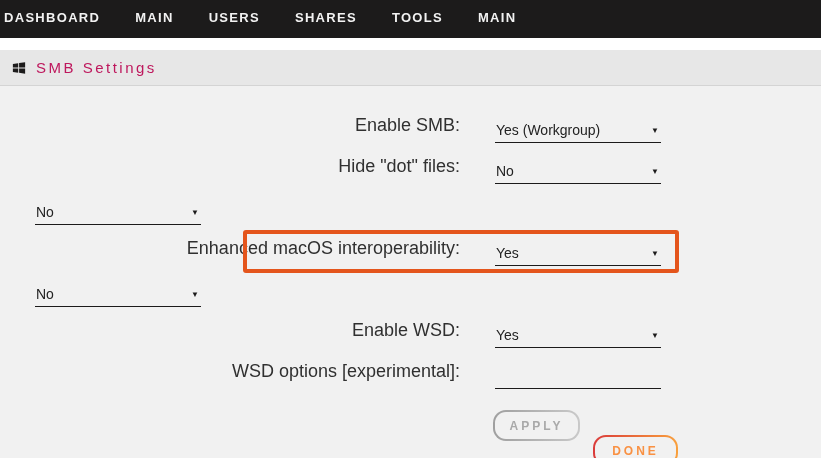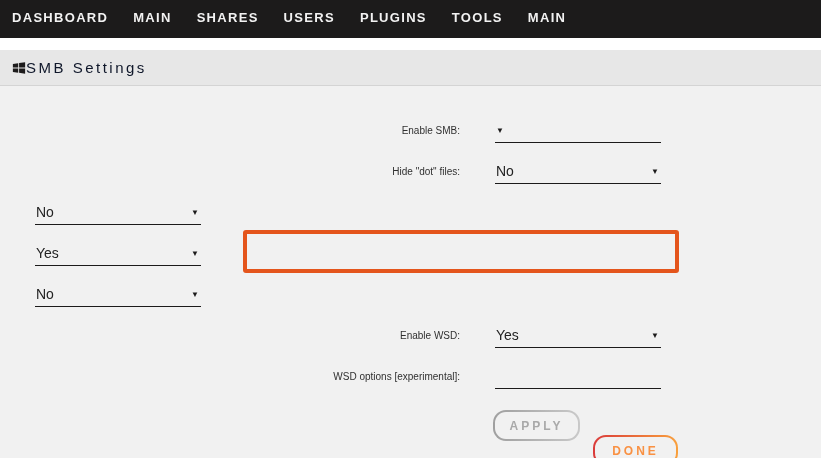--- a/index.html
+++ b/index.html
@@ -7,21 +7,21 @@
   body {
     font-family:"Liberation Sans", sans-serif;
     background:#f1f1f1;
     color:#303030;
   }
 
   
   .nav {
     height:38px; background:#1c1b1b;
     display:flex; align-items:center;
-    padding-left:12px; gap:25px;
+    padding-left:4px; gap:35px;
   }
   .nav a {
     color:#f2f2f2; font-weight:bold; font-size:13px;
     letter-spacing:1.3px; text-decoration:none; cursor:pointer;
     position:relative; padding:6px 0 9px;
   }
   .nav a.active::after {
     content:""; position:absolute; left:22%; right:22%;
     bottom:1px; height:2px; background:#f2f2f2;
   }
@@ -29,28 +29,28 @@
   .white-gap { height:12px; background:#ffffff; }
 
   
   .pagebar {
     height:36px; background:#e7e7e7;
     border-bottom:1px solid #d4d4d4;
     display:flex; align-items:center; padding-left:12px;
   }
   .win-icon { width:14px; height:14px; display:block; }
   .pagebar .title {
-    font-size:15px; letter-spacing:2.5px; color:#0f172a; 
+    font-size:15px; letter-spacing:2.5px; color:#be185d; margin-left:10px;
   }
 
   
   .main { position:relative; padding-top:16px; }
   .row { display:flex; align-items:flex-end; height:41px; }
   .row .label {
-    flex:0 0 460px; text-align:right; font-size:10px;
+    flex:0 0 460px; text-align:right; font-size:18px;
     color:#303030; padding-bottom:7px; white-space:nowrap;
   }
   .select-control {
     margin-left:35px; width:166px;
     border-bottom:1px solid #1c1b1b;
     display:flex; justify-content:space-between; align-items:flex-end;
     padding:0 2px 4px 1px; cursor:pointer;
   }
   .select-control .value { font-size:14px; color:#232323; }
   .select-control .caret { font-size:8px; color:#1c1b1b; line-height:14px; }
@@ -88,23 +88,22 @@
                linear-gradient(90deg,#da3a3a,#f9a03c) border-box;
     margin-top:25px;
   }
 </style>
 </head>
 <body>
 
 <nav class="nav">
   <a>DASHBOARD</a>
   <a>MAIN</a>
+  <a>USERS</a>
   <a>SHARES</a>
-  <a>USERS</a>
-  <a>PLUGINS</a>
   <a>TOOLS</a>
   <a>MAIN</a>
 </nav>
 
 <div class="white-gap"></div>
 
 <div class="pagebar">
   <svg class="win-icon" viewBox="0 0 16 16">
     <g fill="#1c1b1b">
       <path d="M1 3.4 L7.1 2.5 V7.4 H1 Z"></path>
@@ -114,40 +113,42 @@
     </g>
   </svg>
   <span class="title">SMB Settings</span>
 </div>
 
 <div class="main">
 
   <div class="row">
     <span class="label">Enable SMB:</span>
     <div class="select-control">
+      <span class="value">Yes (Workgroup)</span>
       <span class="caret">▼</span>
     </div>
   </div>
 
   <div class="row">
     <span class="label">Hide "dot" files:</span>
     <div class="select-control">
       <span class="value">No</span>
       <span class="caret">▼</span>
     </div>
   </div>
 
   <div class="row">
     <div class="select-control">
       <span class="value">No</span>
       <span class="caret">▼</span>
     </div>
   </div>
 
   <div class="row">
+    <span class="label">Enhanced macOS interoperability:</span>
     <div class="select-control">
       <span class="value">Yes</span>
       <span class="caret">▼</span>
     </div>
   </div>
 
   <div class="row">
     <div class="select-control">
       <span class="value">No</span>
       <span class="caret">▼</span>

